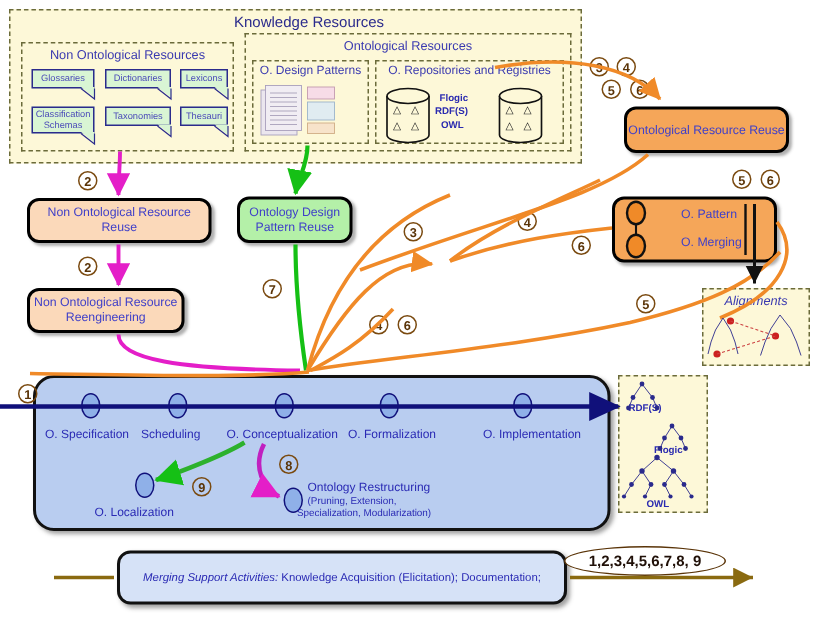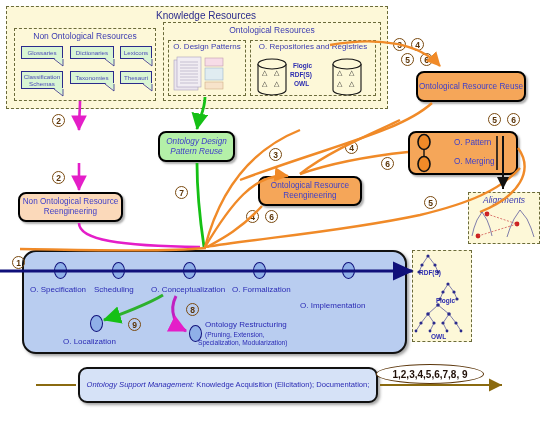--- a/index.html
+++ b/index.html
@@ -62,21 +62,21 @@
     border-radius:8px;
     color:#4040c8;
     font-size:8.2px;
     line-height:10px;
     text-align:center;
     display:flex;align-items:center;justify-content:center;
     box-shadow:2px 2px 2px rgba(80,80,80,.45);
   }
   .rbox.peach{background:#fbd9ba;}
   .rbox.orange{background:#f5a659;}
-  .rbox.green{background:#b4f0a8;font-style:italic;}
+  .rbox.green{background:#b4f0a8;}
 
   
   .cnum{
     position:absolute;
     width:13px;height:13px;
     border:1.3px solid #7a4a10;
     border-radius:50%;
     color:#5a3408;
     font-size:8.5px;
     font-weight:bold;
@@ -183,31 +183,31 @@
 
   <div class="dashbox" style="left:168px;top:40px;width:78px;height:56px;"></div>
   <div class="dashlabel" style="left:168px;top:42px;width:78px;font-size:8px;">O. Design Patterns</div>
 
   <div class="dashbox" style="left:250px;top:40px;width:126px;height:56px;"></div>
   <div class="dashlabel" style="left:250px;top:42px;width:126px;font-size:8px;">O. Repositories and Registries</div>
   <div class="fmtxt" style="left:293px;top:62px;">Flogic</div>
   <div class="fmtxt" style="left:290px;top:71px;">RDF(S)</div>
   <div class="fmtxt" style="left:294px;top:80px;">OWL</div>
 
+  <div class="rbox peach" style="left:18px;top:132px;width:123px;height:30px;">
+    <span>Non Ontological Resource Reuse</span>
+  </div>
   <div class="rbox peach" style="left:18px;top:192px;width:105px;height:30px;">
     <span>Non Ontological Resource Reengineering</span>
   </div>
   <div class="rbox green" style="left:158px;top:131px;width:77px;height:31px;">
     <span>Ontology Design Pattern Reuse</span>
   </div>
   <div class="rbox orange" style="left:416px;top:71px;width:110px;height:31px;">
     <span>Ontological Resource Reuse</span>
-  </div>
-  <div class="rbox orange" style="left:258px;top:176px;width:104px;height:30px;">
-    <span>Ontological Resource Reengineering</span>
   </div>
 
   <div class="rbox orange" style="left:408px;top:131px;width:110px;height:44px;display:block;">
     <div style="position:absolute;left:44px;top:5px;width:64px;text-align:left;">O. Pattern</div>
     <div style="position:absolute;left:44px;top:24px;width:64px;text-align:left;">O. Merging</div>
   </div>
 
   <div class="dashbox" style="left:468px;top:192px;width:72px;height:52px;"></div>
   <div class="dashlabel" style="left:468px;top:195px;width:72px;font-style:italic;">Alignments</div>
 
@@ -221,33 +221,33 @@
   <div class="milestone" style="left:54px;top:262px;"></div>
   <div class="milestone" style="left:112px;top:262px;"></div>
   <div class="milestone" style="left:183px;top:262px;"></div>
   <div class="milestone" style="left:253px;top:262px;"></div>
   <div class="milestone" style="left:342px;top:262px;"></div>
 
   <div class="mlabel" style="left:30px;top:285px;">O. Specification</div>
   <div class="mlabel" style="left:94px;top:285px;">Scheduling</div>
   <div class="mlabel" style="left:151px;top:285px;">O. Conceptualization</div>
   <div class="mlabel" style="left:232px;top:285px;">O. Formalization</div>
-  <div class="mlabel" style="left:300px;top:285px;margin-top:16px;">O. Implementation</div>
+  <div class="mlabel" style="left:322px;top:285px;">O. Implementation</div>
 
   <div class="milestone" style="left:90px;top:315px;"></div>
   <div class="mlabel" style="left:63px;top:337px;">O. Localization</div>
 
   <div class="milestone" style="left:189px;top:325px;"></div>
   <div class="mlabel" style="left:205px;top:320px;">Ontology Restructuring</div>
   <div class="mlabel sm" style="left:205px;top:331px;width:128px;text-align:left;">(Pruning, Extension,</div>
   <div class="mlabel sm" style="left:198px;top:339px;width:140px;text-align:left;">Specialization, Modularization)</div>
 
   <div id="support">
     <div>
-      <span class="it">Ontology Support Management:</span><span> Knowledge Acquisition (Elicitation); Documentation;</span><br>
+      <span class="it">Merging Support Activities:</span><span> Knowledge Acquisition (Elicitation); Documentation;</span><br>
     </div>
   </div>
   <div class="ellipseNum">1,2,3,4,5,6,7,8, 9</div>
 
   <div class="cnum" style="left:12px;top:256px;">1</div>
   <div class="cnum" style="left:52px;top:114px;">2</div>
   <div class="cnum" style="left:52px;top:171px;">2</div>
   <div class="cnum" style="left:393px;top:38px;">3</div>
   <div class="cnum" style="left:411px;top:38px;">4</div>
   <div class="cnum" style="left:401px;top:53px;">5</div>

